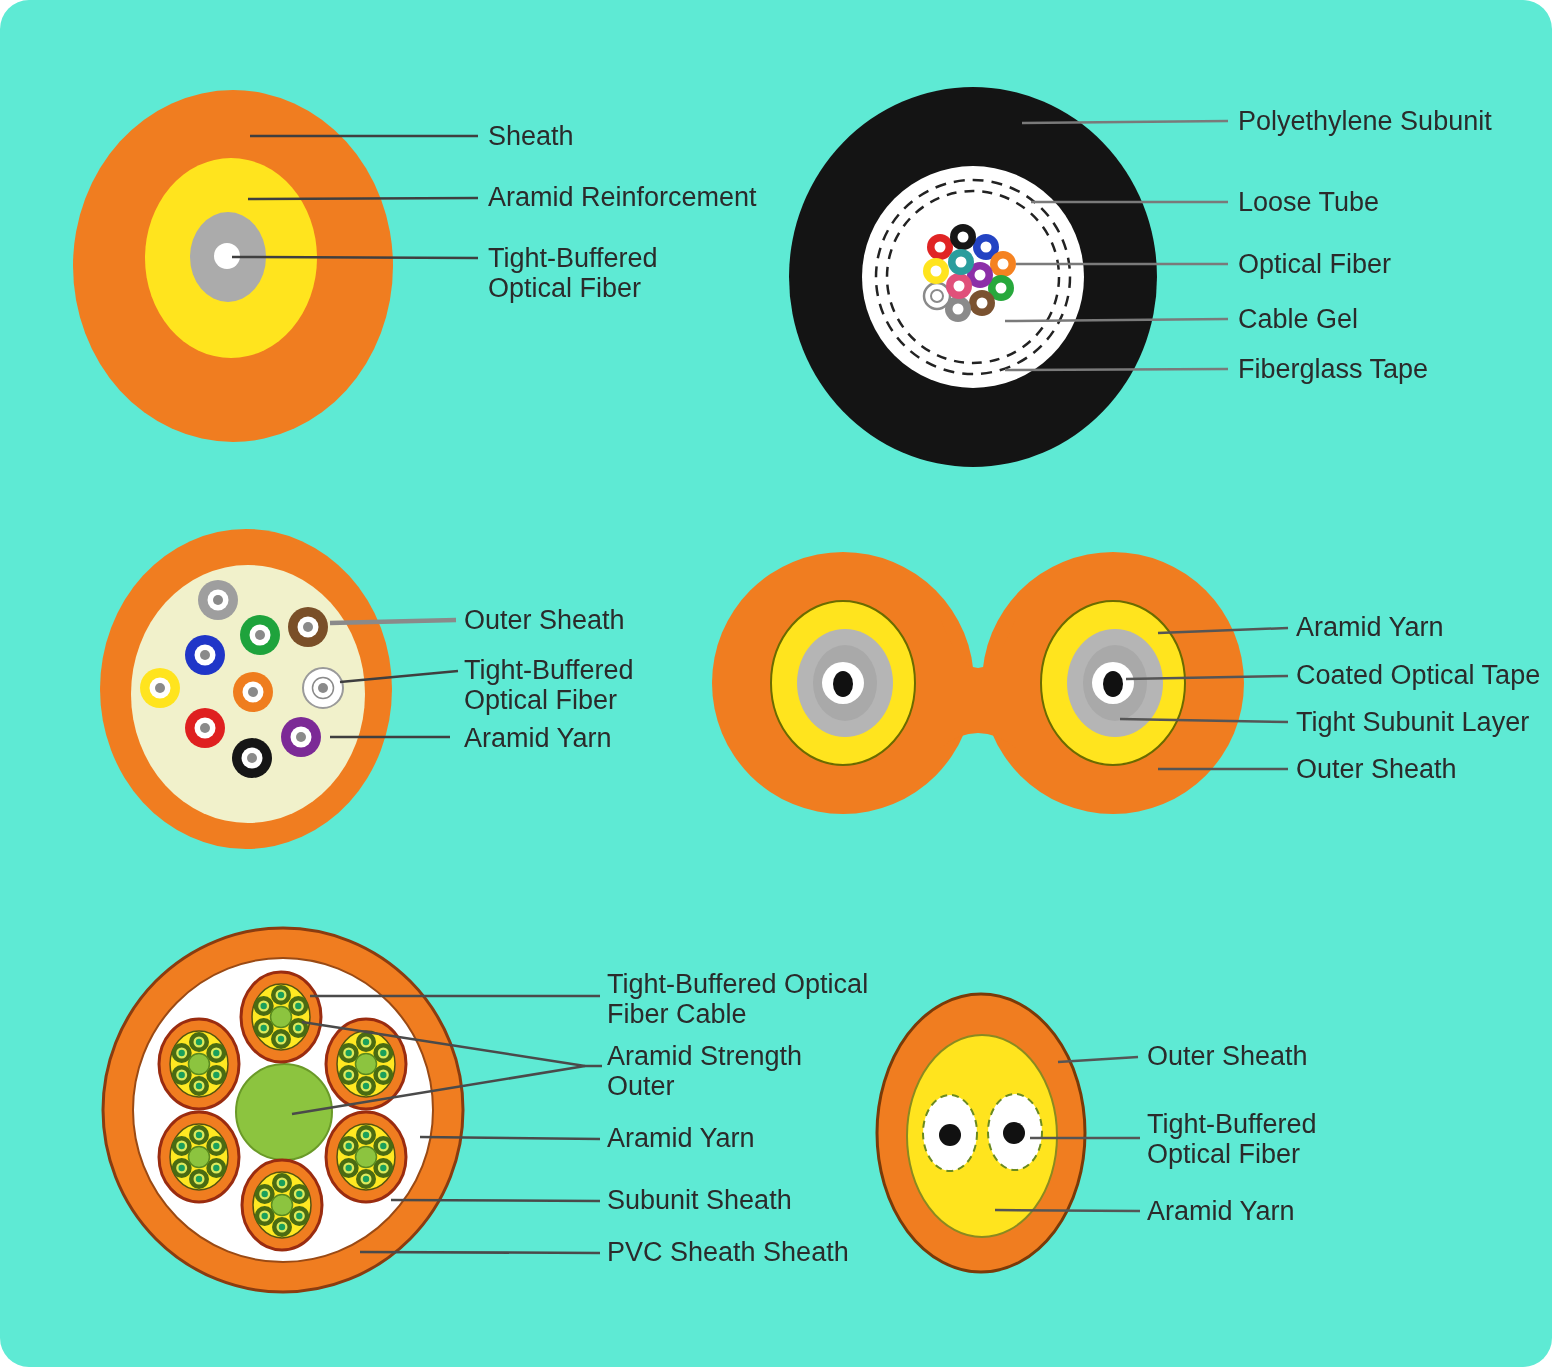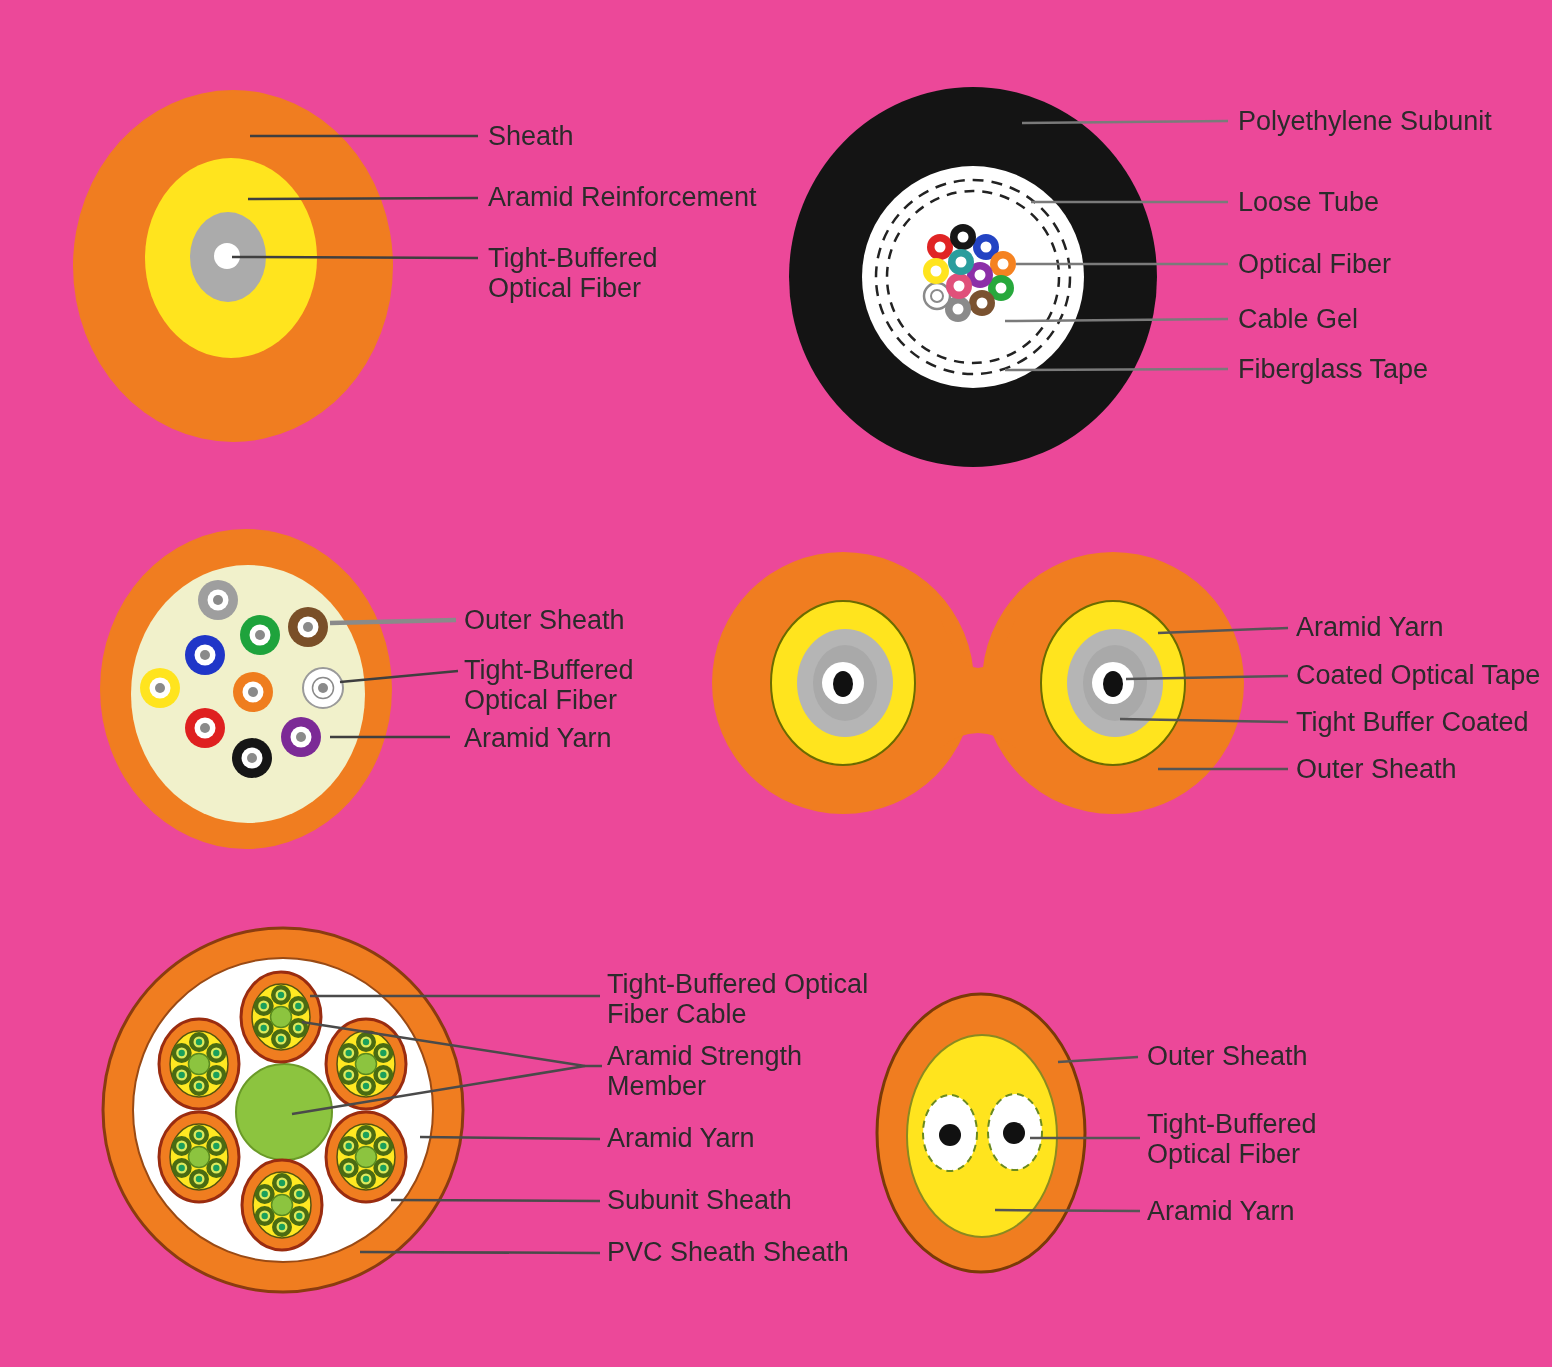--- a/index.html
+++ b/index.html
@@ -1,17 +1,17 @@
 <!DOCTYPE html>
 <html><head>
 <meta charset="utf-8">
 <style>
   html,body{margin:0;padding:0;background:#fff;}
-  .canvas{position:relative;width:1552px;height:1367px;background:#ec4899;overflow:hidden;
-          font-family:"Liberation Sans",sans-serif;}
+  .canvas{position:relative;width:1552px;height:1367px;background:#5eead4;overflow:hidden;
+          font-family:"Liberation Sans",sans-serif;border-radius:29px;}
   .label{position:absolute;font-size:27px;line-height:30px;color:#2b2b2b;white-space:nowrap;}
   svg{position:absolute;left:0;top:0;}
 </style>
 </head>
 <body>
 
 <div class="canvas">
 
 <svg width="1552" height="1367" viewBox="0 0 1552 1367">
 
@@ -203,27 +203,27 @@
 <div class="label" style="left:1238px;top:304px">Cable Gel</div>
 <div class="label" style="left:1238px;top:354px">Fiberglass Tape</div>
 
 <div class="label" style="left:464px;top:605px">Outer Sheath</div>
 <div class="label" style="left:464px;top:655px">Tight-Buffered</div>
 <div class="label" style="left:464px;top:685px">Optical Fiber</div>
 <div class="label" style="left:464px;top:723px">Aramid Yarn</div>
 
 <div class="label" style="left:1296px;top:612px">Aramid Yarn</div>
 <div class="label" style="left:1296px;top:660px">Coated Optical Tape</div>
-<div class="label" style="left:1296px;top:707px">Tight Buffer Coated</div>
+<div class="label" style="left:1296px;top:707px">Tight Subunit Layer</div>
 <div class="label" style="left:1296px;top:754px">Outer Sheath</div>
 
 <div class="label" style="left:607px;top:969px">Tight-Buffered Optical</div>
 <div class="label" style="left:607px;top:999px">Fiber Cable</div>
 <div class="label" style="left:607px;top:1041px">Aramid Strength</div>
-<div class="label" style="left:607px;top:1071px">Member</div>
+<div class="label" style="left:607px;top:1071px">Outer</div>
 <div class="label" style="left:607px;top:1123px">Aramid Yarn</div>
 <div class="label" style="left:607px;top:1185px">Subunit Sheath</div>
 <div class="label" style="left:607px;top:1237px">PVC Sheath Sheath</div>
 
 <div class="label" style="left:1147px;top:1041px">Outer Sheath</div>
 <div class="label" style="left:1147px;top:1109px">Tight-Buffered</div>
 <div class="label" style="left:1147px;top:1139px">Optical Fiber</div>
 <div class="label" style="left:1147px;top:1196px">Aramid Yarn</div>
 
 </div>

